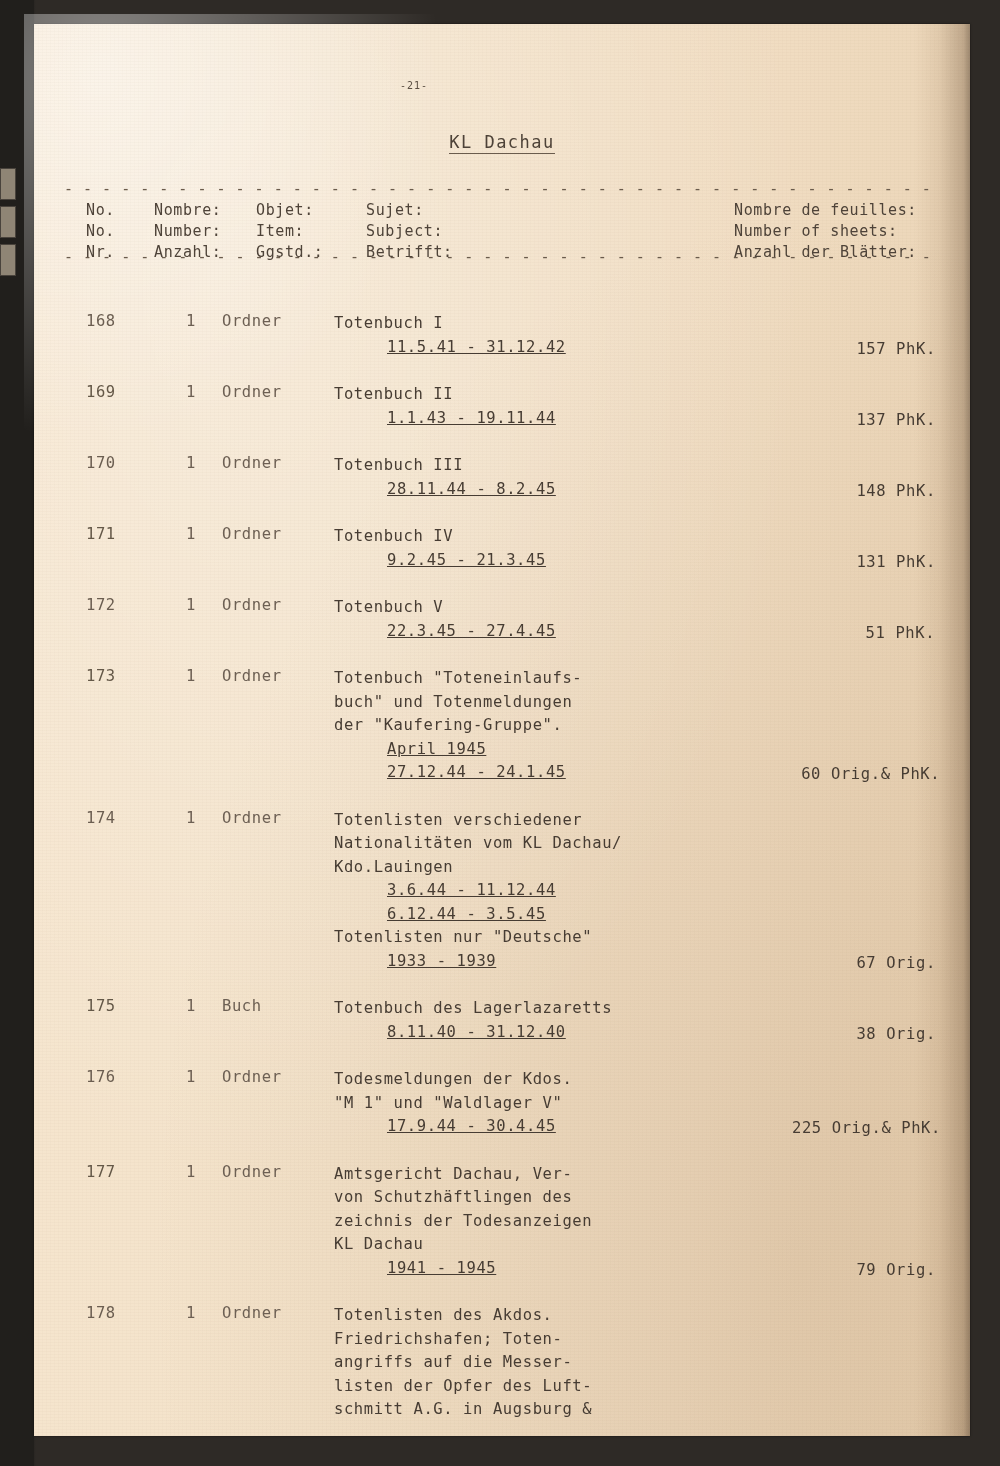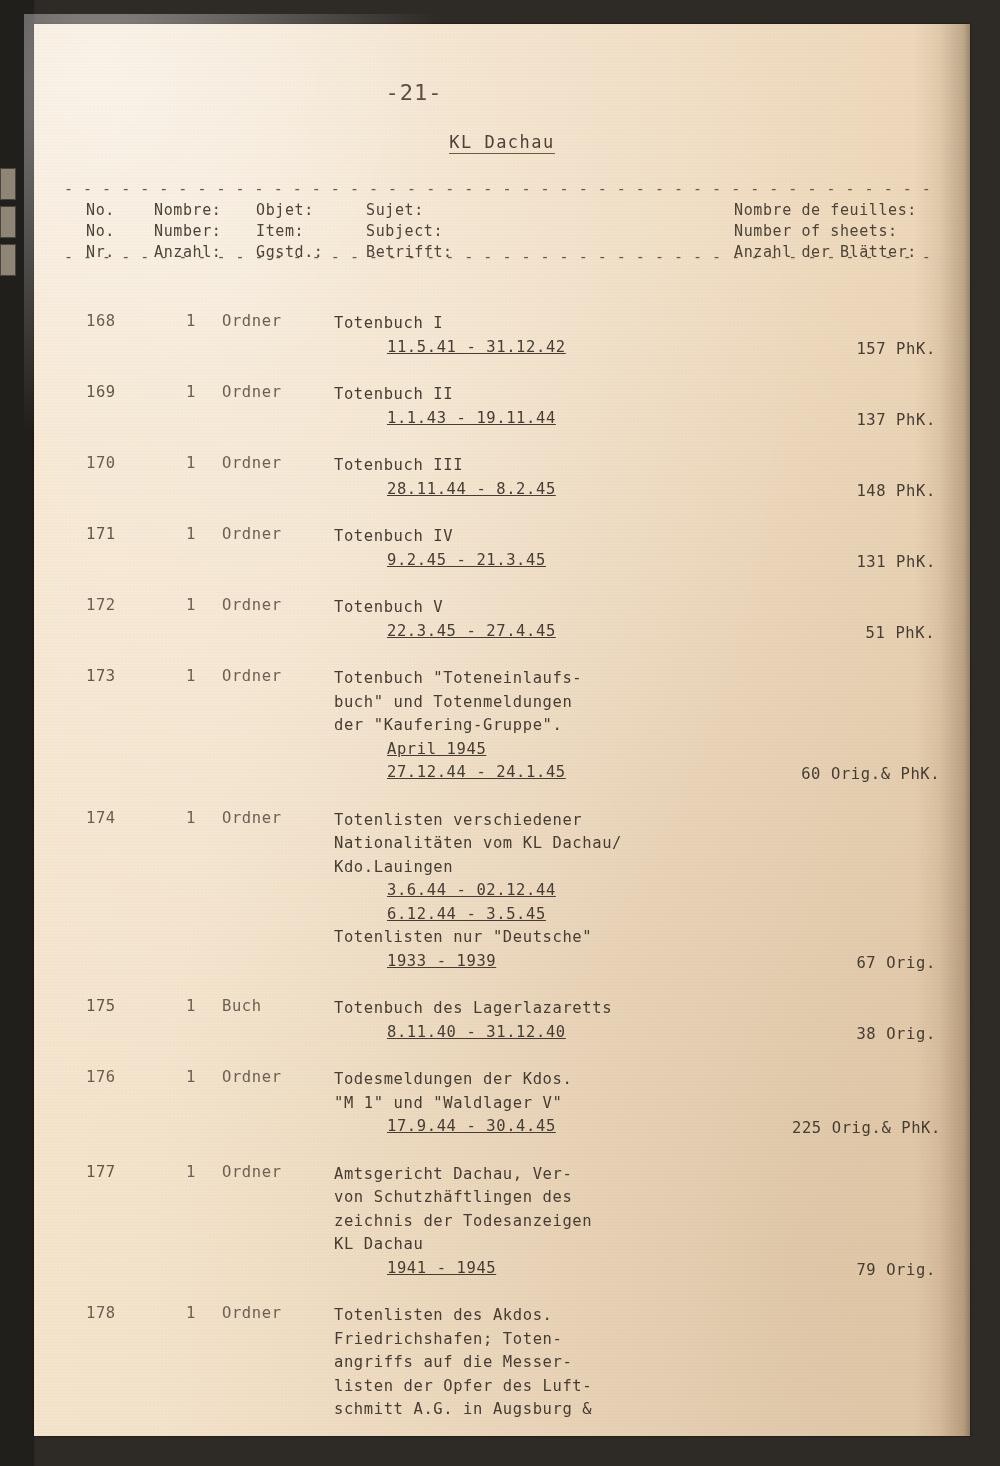--- a/index.html
+++ b/index.html
@@ -96,21 +96,21 @@
     color: #4a4038;
     font-size: 15.5px;
     letter-spacing: .6px;
   }
 
   .folio {
     position: absolute;
     left: 0; top: 56px;
     width: 760px;
     text-align: center;
-    font-size: 22px;
+    font-size: 10px;
     color: #5a4e43;
   }
   .folio span { letter-spacing: 1px; }
 
   .doc-title {
     position: absolute;
     left: 0; top: 108px;
     width: 936px;
     text-align: center;
     font-size: 17px;
@@ -252,21 +252,21 @@
           <div class="c-no faint">173</div>
           <div class="c-qty faint">1</div>
           <div class="c-item faint">Ordner</div>
           <div class="c-subj ink"><div>Totenbuch "Toteneinlaufs-</div><div>buch" und Totenmeldungen</div><div>der "Kaufering-Gruppe".</div><div class="ind">April 1945</div><div class="ind">27.12.44 - 24.1.45</div></div>
           <div class="c-sheets ink" style="top: 98px; left: 767.2px;">60 Orig.&amp; PhK.</div>
         </div>
         <div class="row" style="top: 784.5px;">
           <div class="c-no faint">174</div>
           <div class="c-qty faint">1</div>
           <div class="c-item faint">Ordner</div>
-          <div class="c-subj ink"><div>Totenlisten verschiedener</div><div>Nationalitäten vom KL Dachau/</div><div>Kdo.Lauingen</div><div class="ind">3.6.44 - 02.12.44</div><div class="ind">6.12.44 - 3.5.45</div><div>Totenlisten nur "Deutsche"</div><div class="ind">1933 - 1939</div></div>
+          <div class="c-subj ink"><div>Totenlisten verschiedener</div><div>Nationalitäten vom KL Dachau/</div><div>Kdo.Lauingen</div><div class="ind">3.6.44 - 11.12.44</div><div class="ind">6.12.44 - 3.5.45</div><div>Totenlisten nur "Deutsche"</div><div class="ind">1933 - 1939</div></div>
           <div class="c-sheets ink" style="top: 145px; left: 822.4px;">67 Orig.</div>
         </div>
         <div class="row" style="top: 973px;">
           <div class="c-no faint">175</div>
           <div class="c-qty faint">1</div>
           <div class="c-item faint">Buch</div>
           <div class="c-subj ink"><div>Totenbuch des Lagerlazaretts</div><div class="ind">8.11.40 - 31.12.40</div></div>
           <div class="c-sheets ink" style="top: 27.5px; left: 822.4px;">38 Orig.</div>
         </div>
         <div class="row" style="top: 1044px;">

